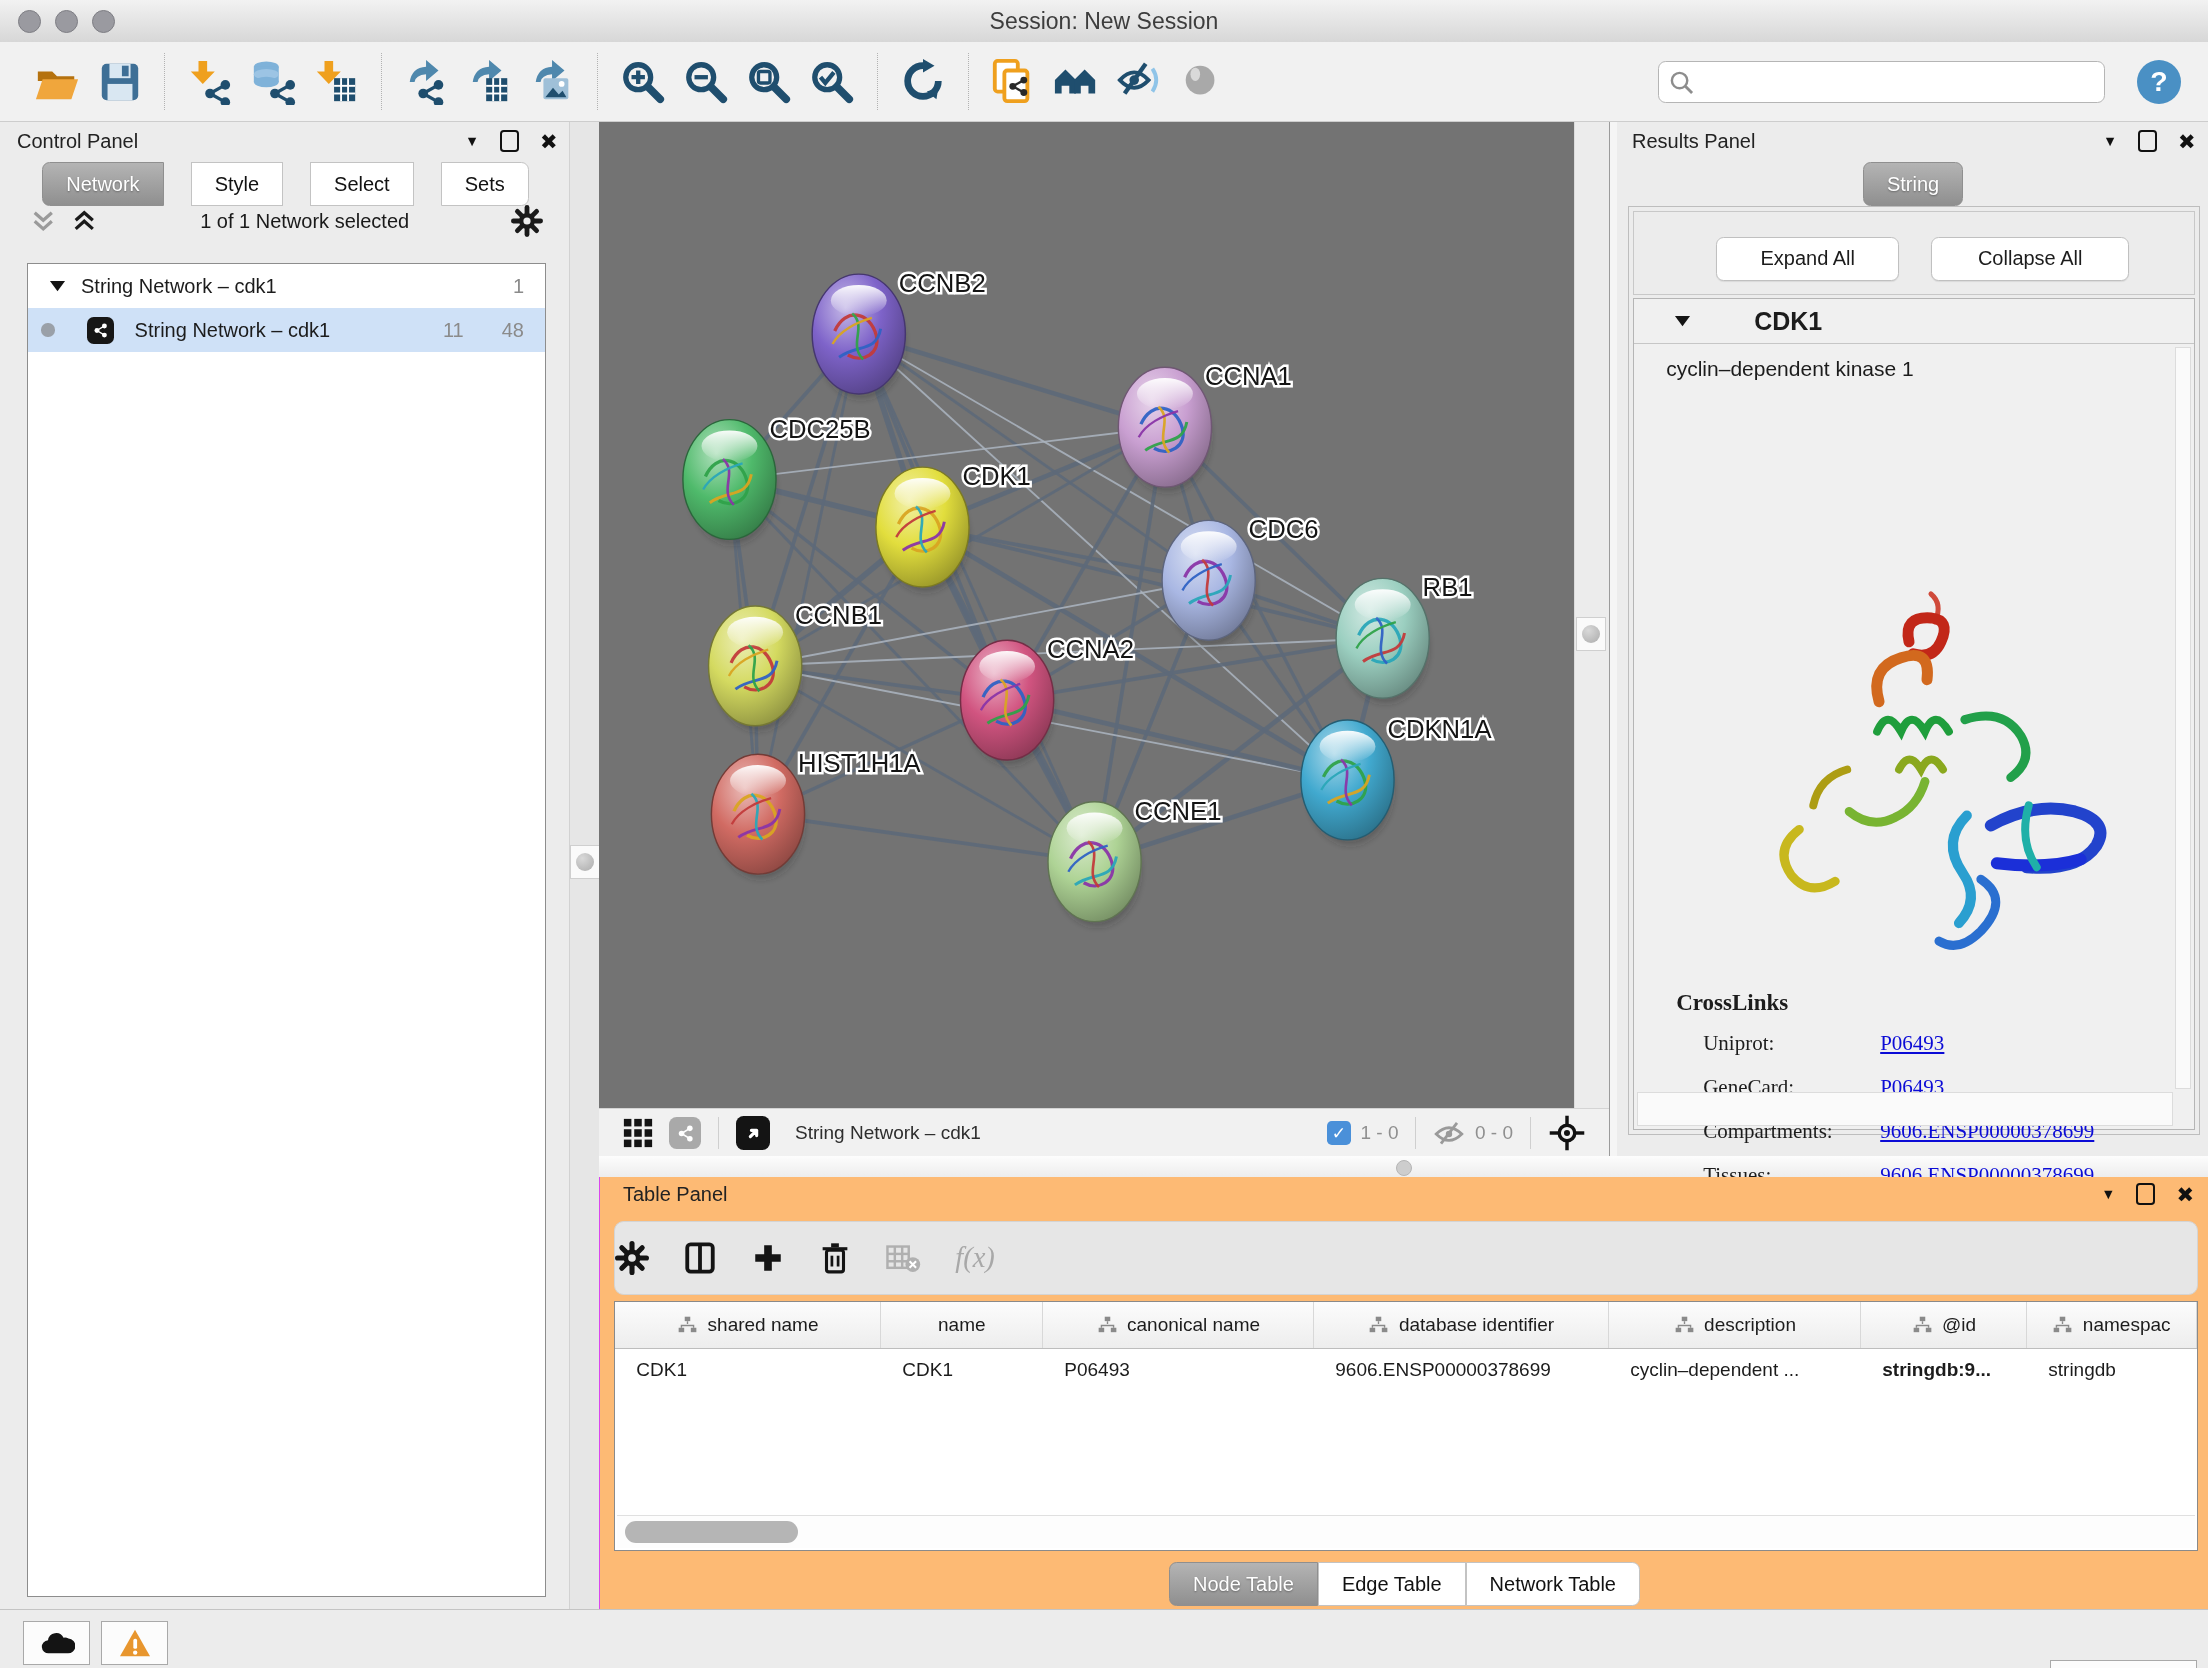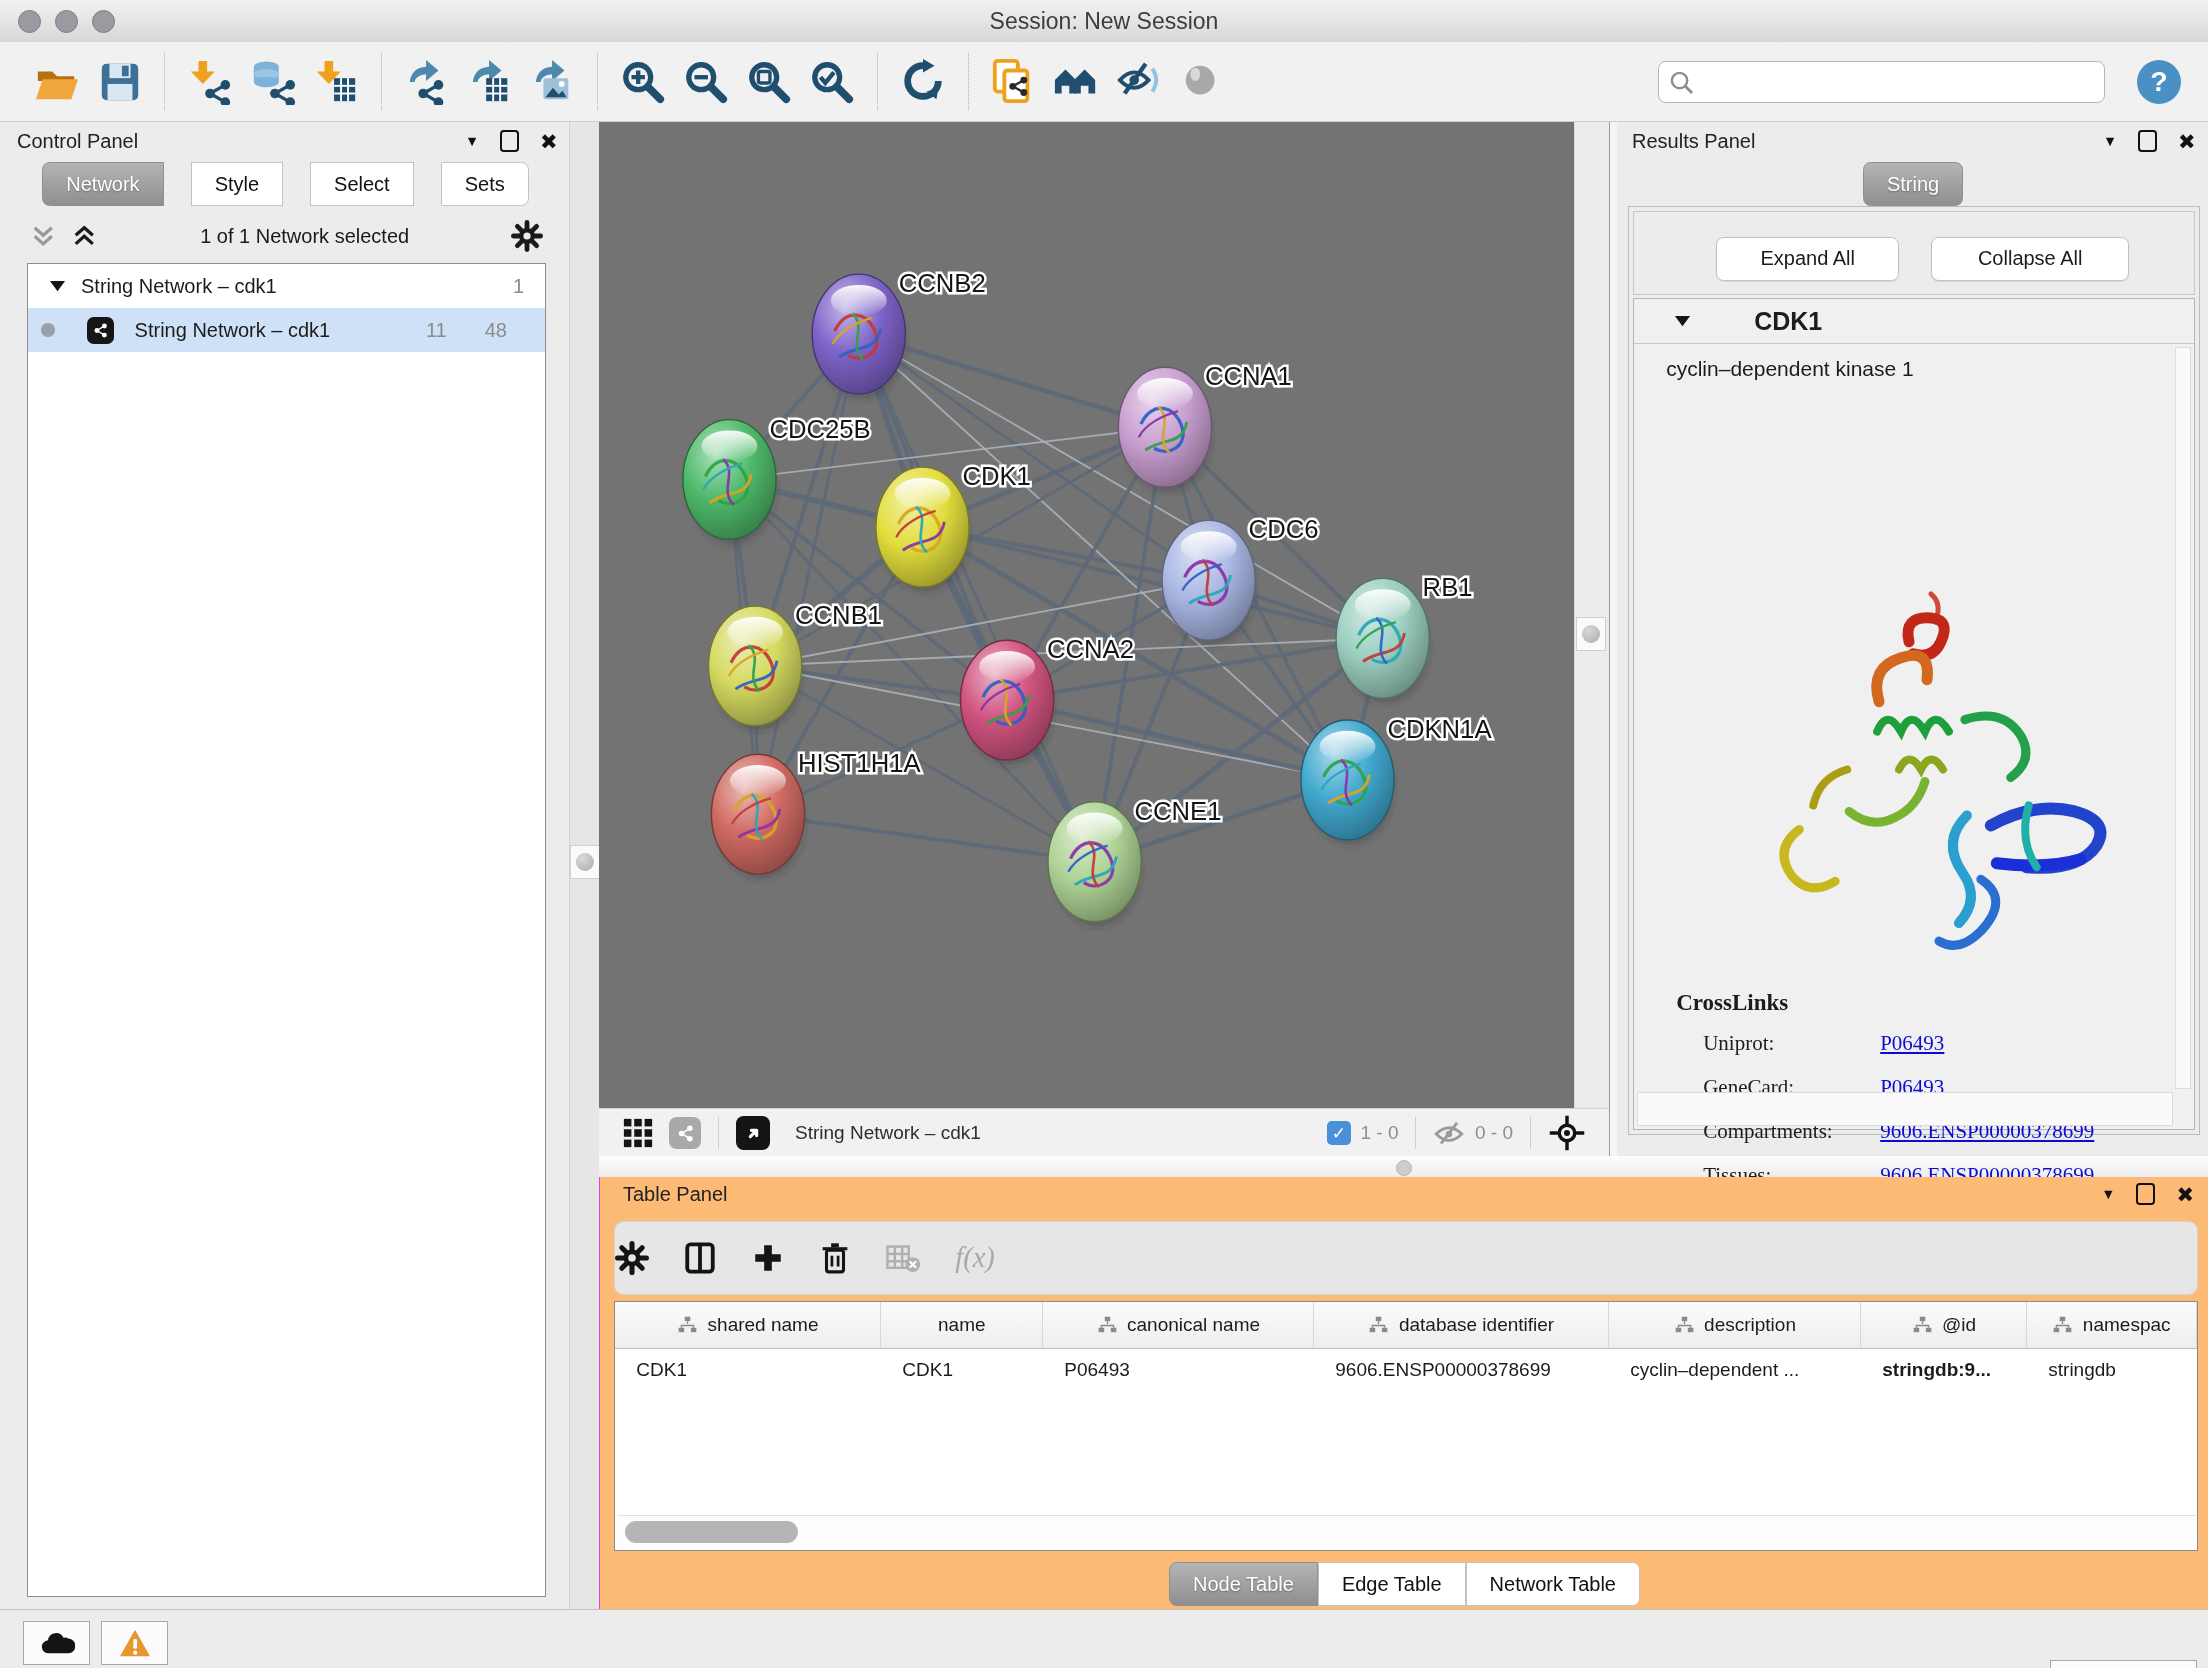--- a/index.html
+++ b/index.html
@@ -35,21 +35,21 @@
       font-size:20px;background:#fff;border:1px solid #c3c3c3;color:#111;}
   .tab:first-child{border-radius:7.6px 0 0 7.6px;}
   .tab:last-child{border-radius:0 7.6px 7.6px 0;}
   .tab.single{border-radius:7.6px;}
   .tab.active{background:linear-gradient(#b4b4b4,#8f8f8f);color:#fff;border-color:#8f8f8f;
       text-shadow:0 1px 1.9px rgba(0,0,0,.35);}
   
   #control-panel{left:0;top:122px;width:571px;height:1488px;background:#ececec;}
   #cp-header{position:absolute;left:17px;right:13.3px;top:7.6px;display:flex;align-items:center;}
   #cp-tabs{position:absolute;left:0;right:0;top:40px;display:flex;justify-content:center;gap:27px;}
-  #cp-toolrow{position:absolute;left:28.5px;right:28.5px;top:93px;height:42px;display:flex;align-items:center;}
+  #cp-toolrow{position:absolute;left:28.5px;right:28.5px;top:78px;height:42px;display:flex;align-items:center;}
   #cp-selection{flex:1;text-align:center;font-size:20px;color:#1a1a1a;}
   #cp-tree{position:absolute;left:27px;right:25px;top:141px;bottom:13.3px;background:#fff;border:1.4px solid #8d8d8d;}
   .tree-row{height:44px;display:flex;align-items:center;font-size:20px;}
   .tree-row .cnt{color:#8b8b8b;}
   .tree-row.selected{background:#cfe1f7;}
   .share-badge{width:27px;height:27px;border-radius:6.7px;background:#161616;display:flex;align-items:center;justify-content:center;}
   
   #split-left{left:569px;top:122px;width:30px;height:1488px;background:#e6e6e6;border-left:1px solid #d2d2d2;}
   #split-left-knob,#split-right-knob{position:absolute;width:30px;height:34px;background:#fafafa;
       border:1px solid #cfcfcf;display:flex;align-items:center;justify-content:center;box-sizing:border-box;}
@@ -378,21 +378,21 @@
               <circle cx="14" cy="24" r="7"></circle>
               <circle cx="35" cy="11" r="7"></circle>
               <circle cx="35" cy="37" r="7"></circle>
             </g>
             <path d="M14 24 35 11 M14 24 35 37" stroke="#fff" stroke-width="4"></path>
           </svg>
       </span>
       <span>String Network – cdk1</span>
       <span style="flex:1"></span>
       <span class="cnt" style="margin-right:38px">11</span>
-      <span class="cnt" style="margin-right:38px">48</span>
+      <span class="cnt" style="margin-right:21px">48</span>
     </div>
   </div>
 </div>
 
 <div class="abs" id="split-left">
   <div id="split-left-knob" style="left:0px;top:723px">
       <span class="knob-dot"></span>
     </div>
 </div>
 

